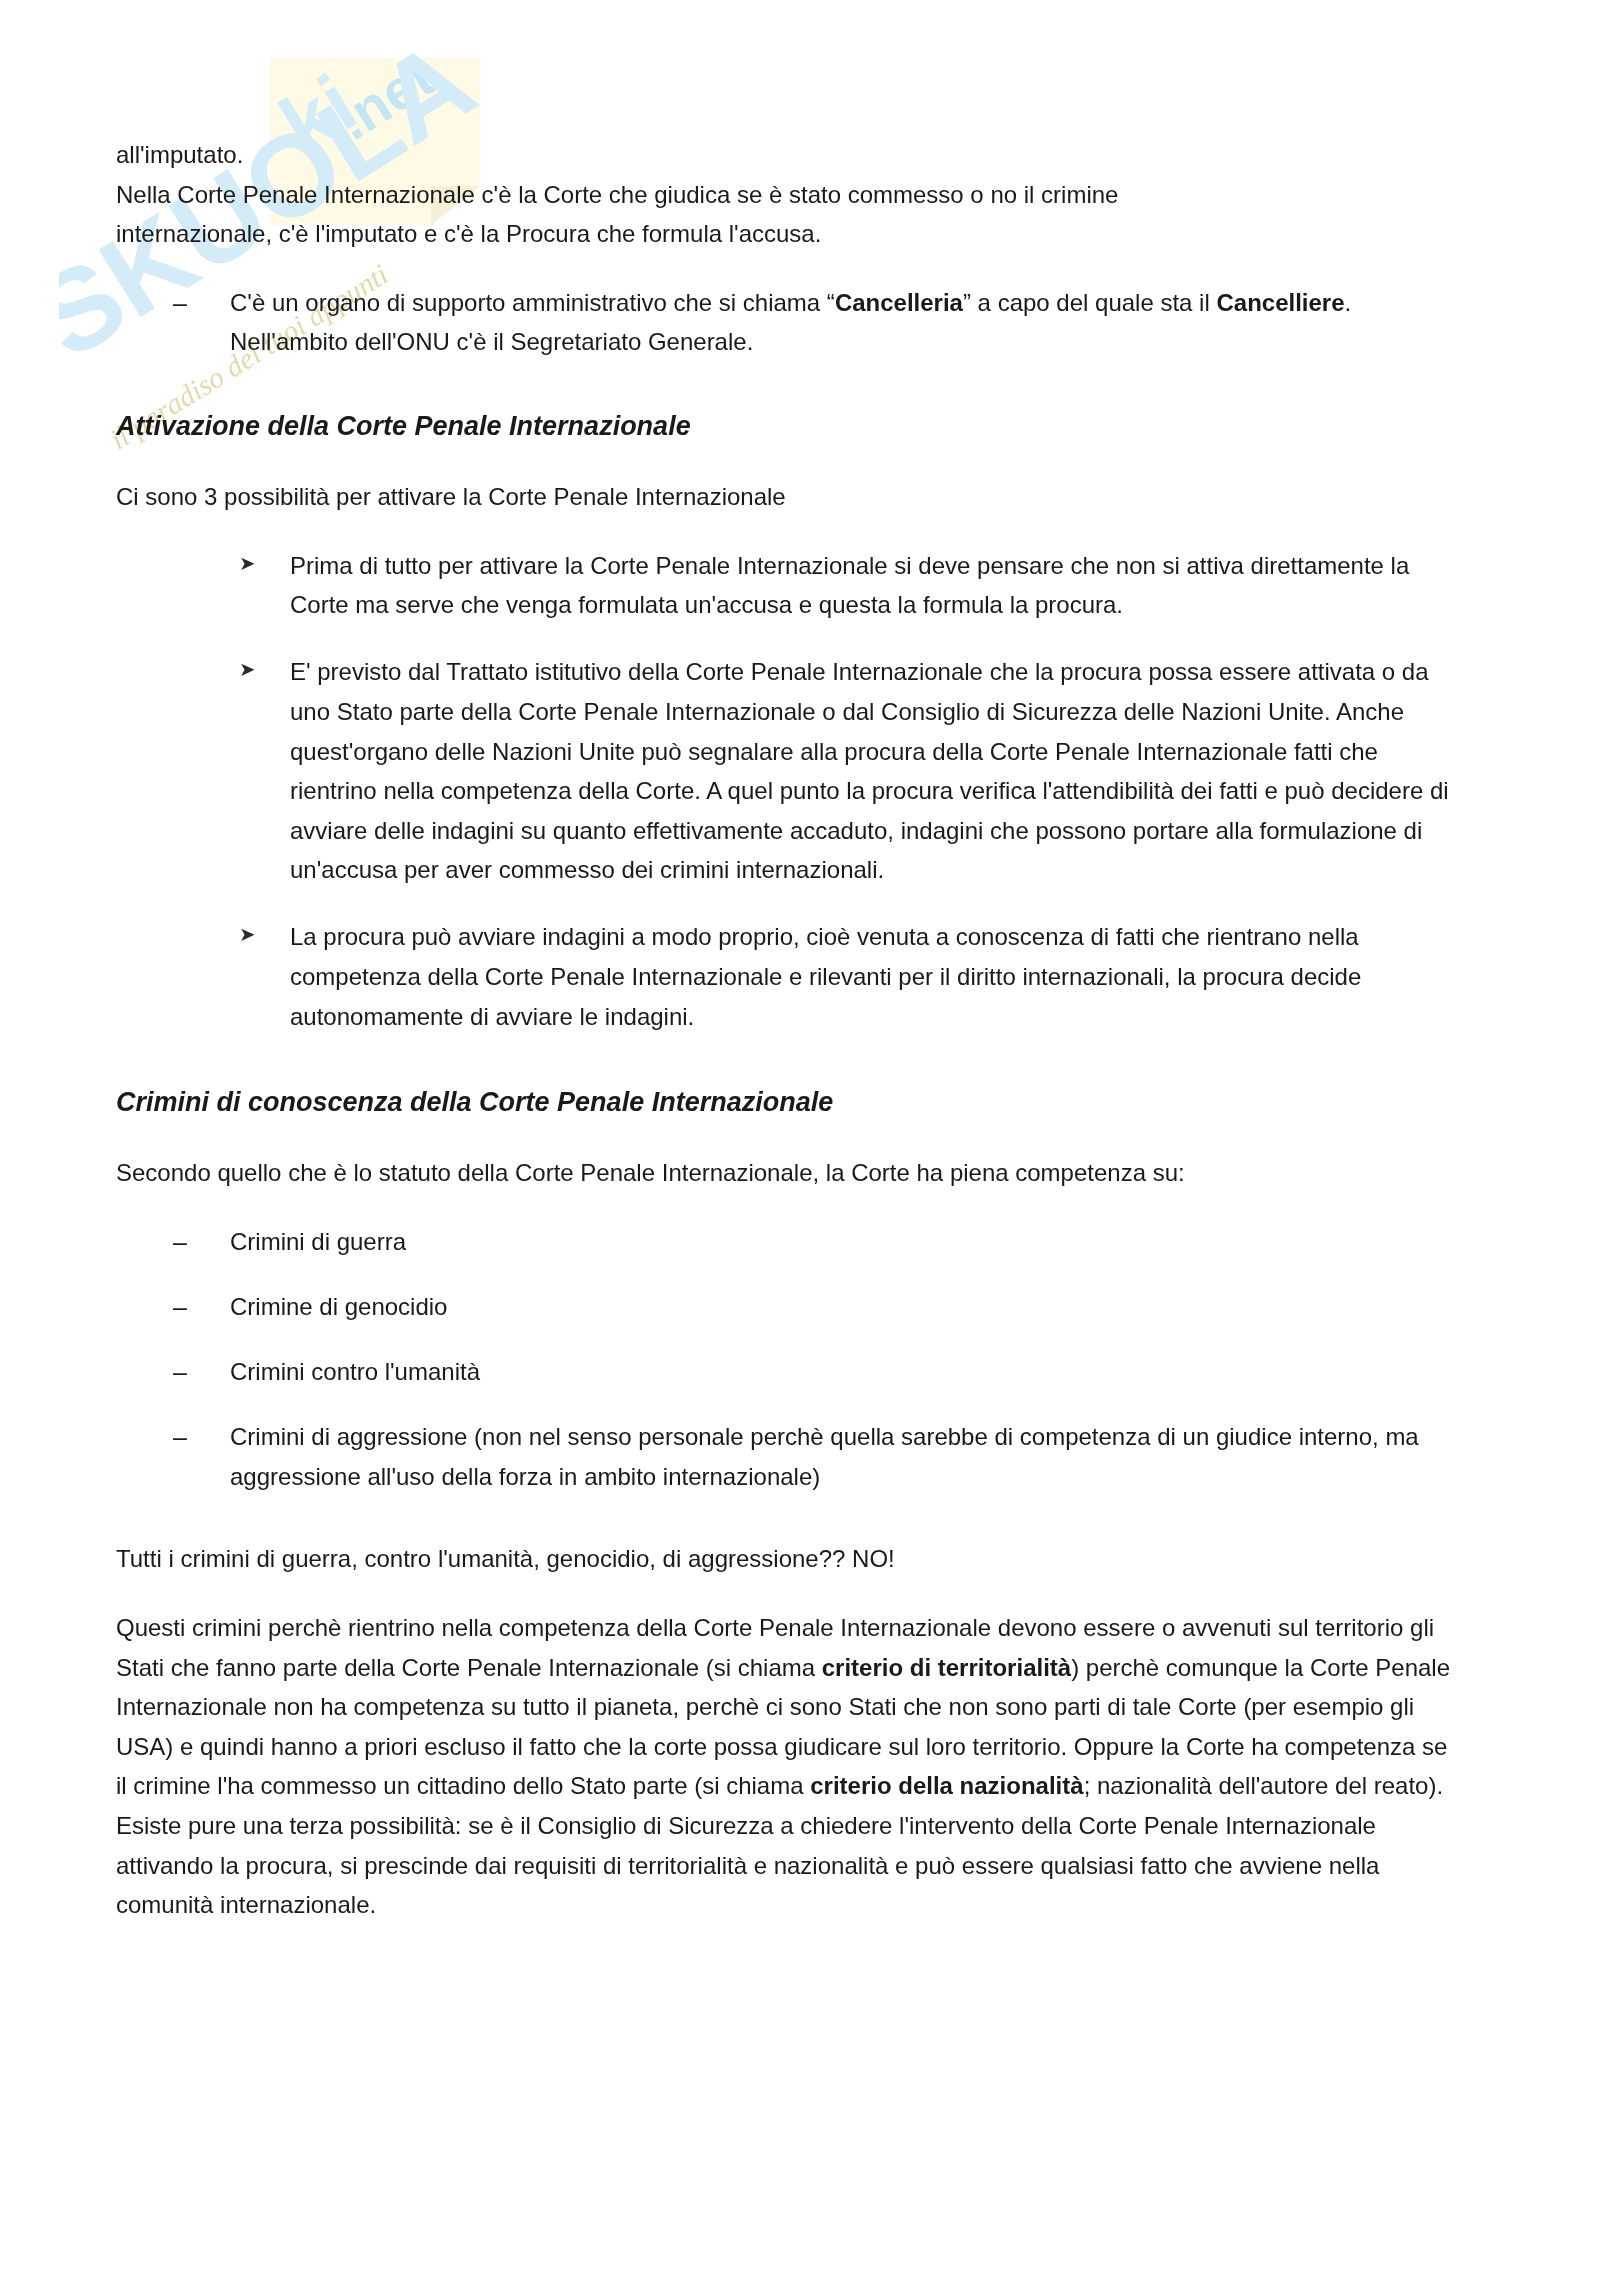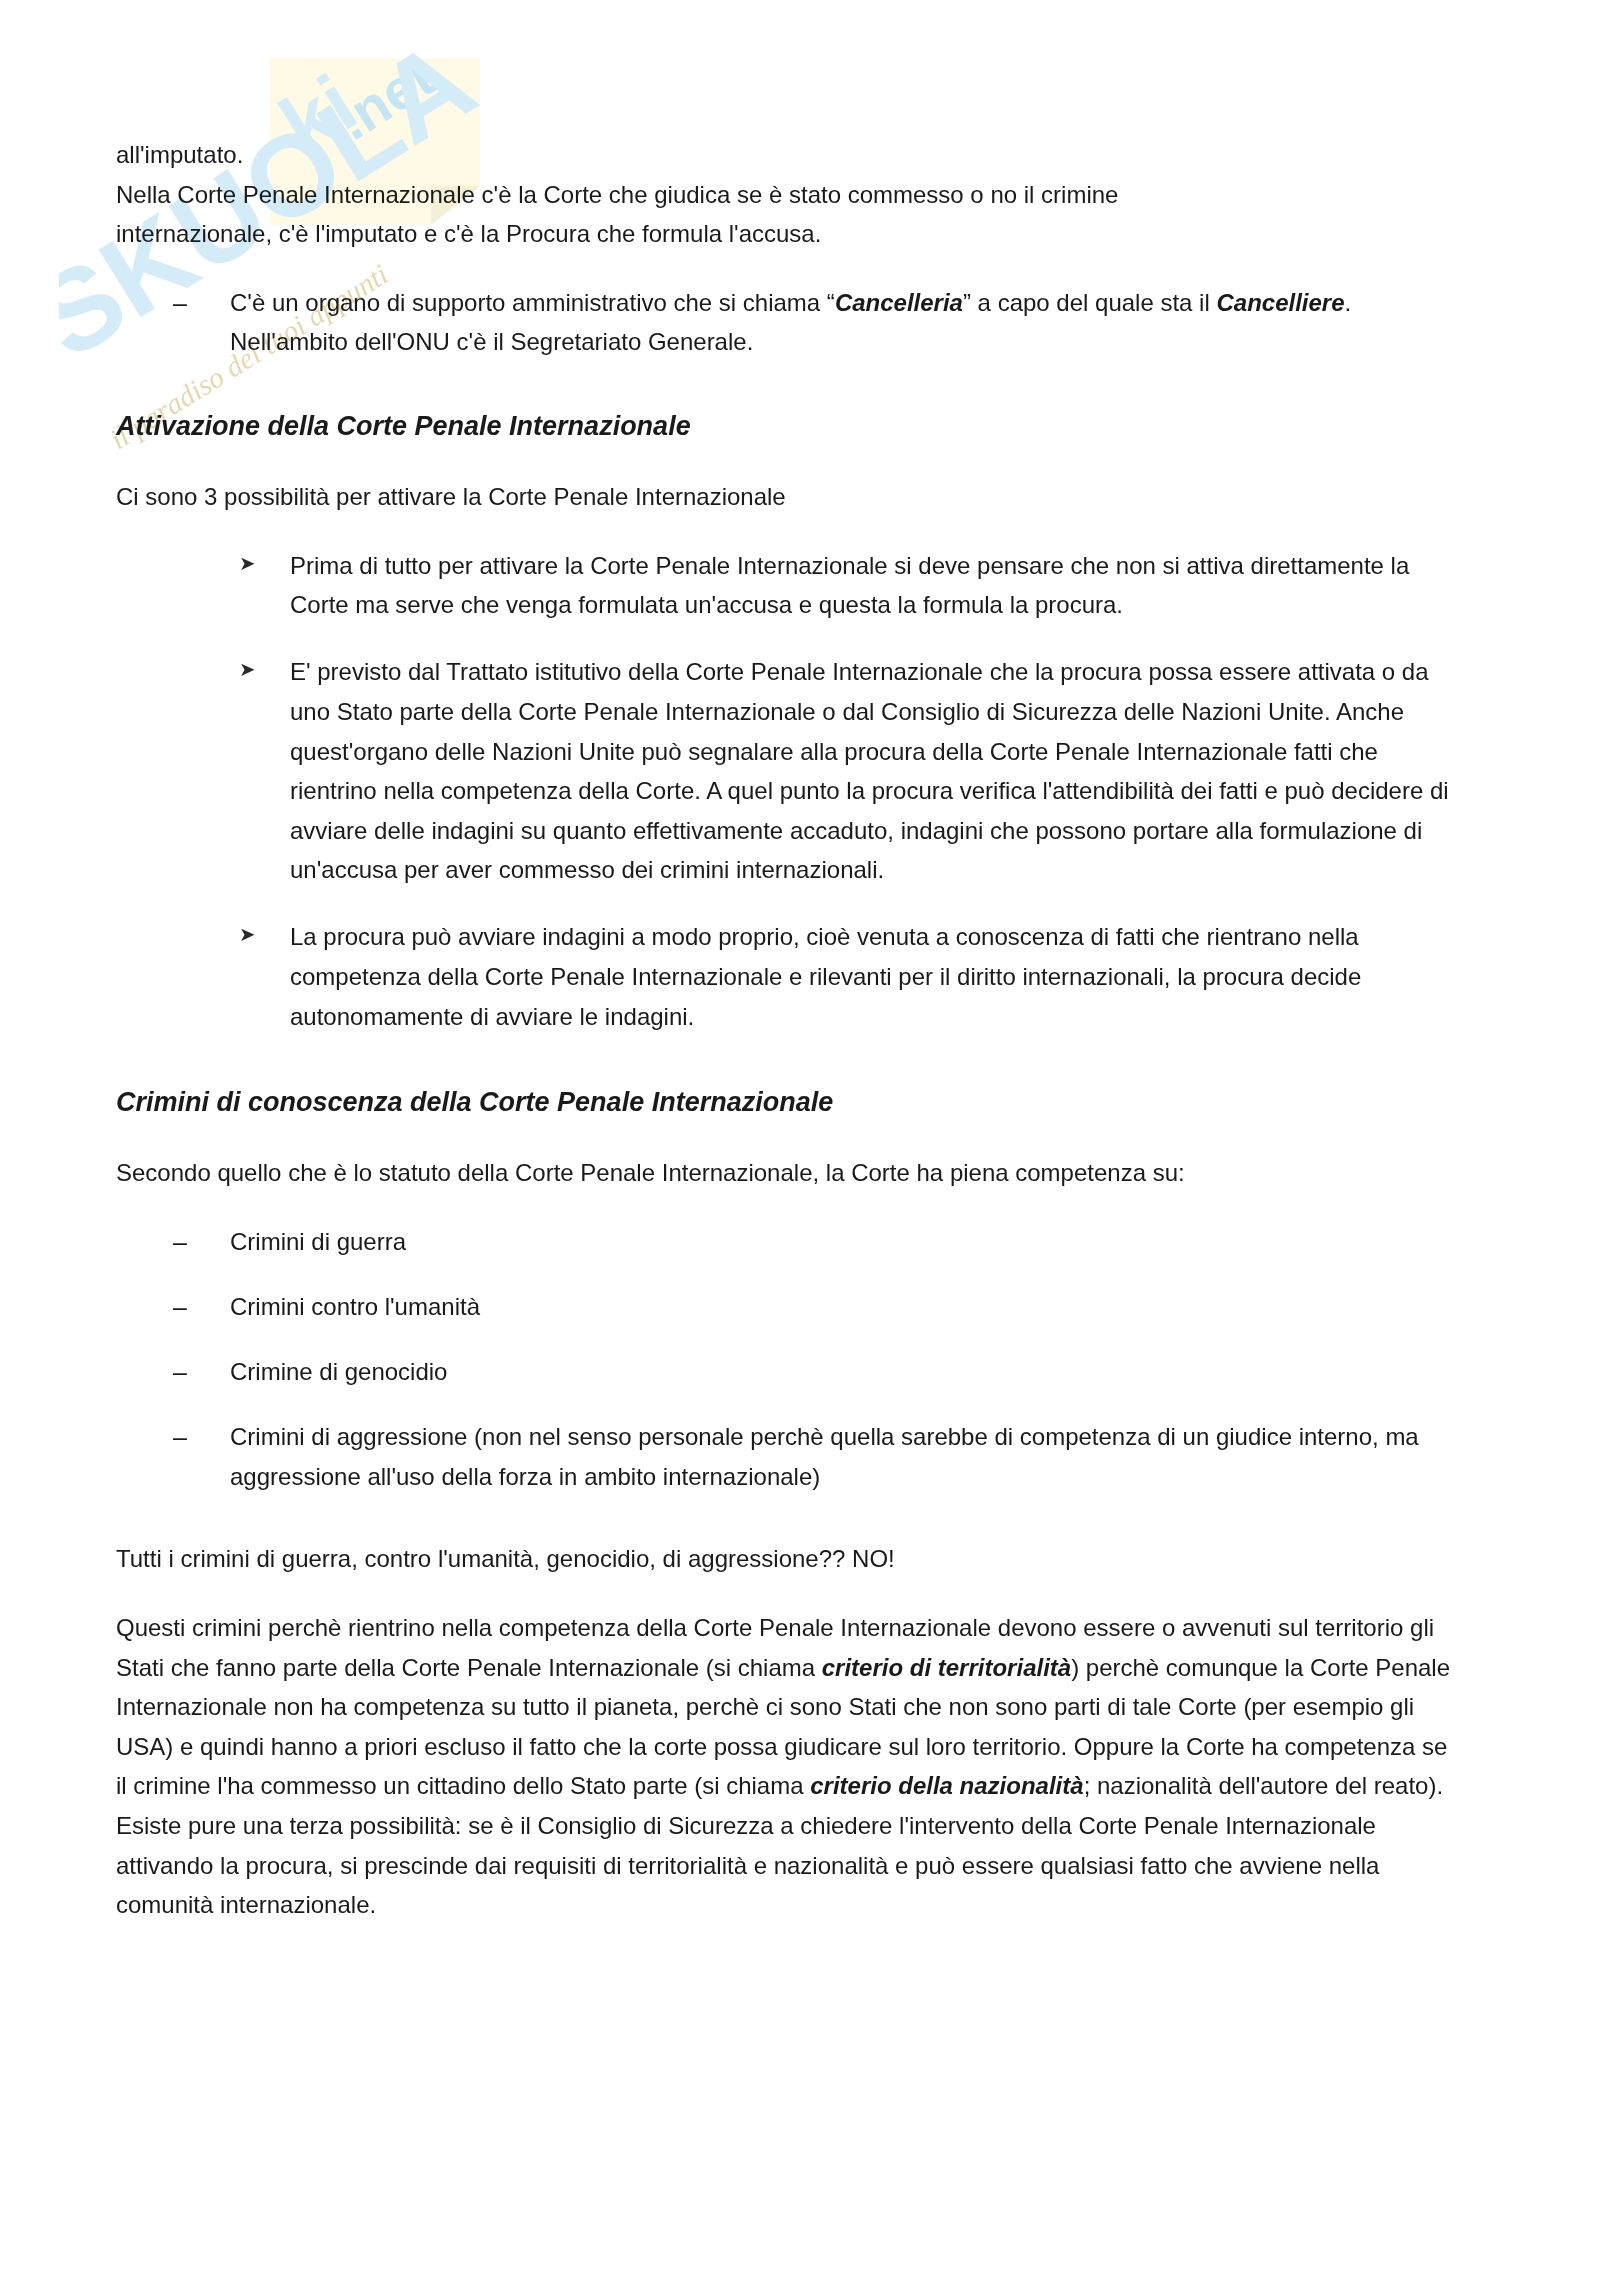--- a/index.html
+++ b/index.html
@@ -75,21 +75,21 @@
     margin-bottom: 27.4px;
   }
   ul.arrow > li:before {
     content: "\27A4";
     position: absolute;
     left: 0;
     top: 1px;
     font-size: 19.6px;
     color: #2a2a2a;
   }
-  .bi { font-weight: bold; font-style: italic; }
+  .bi { font-weight: bold; }
   .wm-text {
     font-family: "Liberation Sans", sans-serif;
     font-weight: bold;
   }
 </style>
 </head>
 <body>
 
 <div class="page">
 
@@ -143,22 +143,22 @@
     <p class="heading">Crimini di conoscenza della Corte Penale Internazionale</p>
 
     <div class="gap-m"></div>
 
     <p class="para">Secondo quello che è lo statuto della Corte Penale Internazionale, la Corte ha piena competenza su:</p>
 
     <div class="gap-m"></div>
 
     <ul class="dash">
       <li>Crimini di guerra</li>
+      <li>Crimine di genocidio</li>
       <li>Crimini contro l'umanità</li>
-      <li>Crimine di genocidio</li>
       <li>Crimini di aggressione (non nel senso personale perchè quella sarebbe di competenza di un giudice interno, ma aggressione all'uso della forza in ambito internazionale)</li>
     </ul>
 
     <div class="gap-s"></div>
 
     <p class="para">Tutti i crimini di guerra, contro l'umanità, genocidio, di aggressione?? NO!</p>
 
     <div class="gap-m"></div>
 
     <p class="para"><span>Questi crimini perchè rientrino nella competenza della Corte Penale Internazionale devono essere o avvenuti sul territorio gli Stati che fanno parte della Corte Penale Internazionale (si chiama </span><span class="bi">criterio di territorialità</span><span>) perchè comunque la Corte Penale Internazionale non ha competenza su tutto il pianeta, perchè ci sono Stati che non sono parti di tale Corte (per esempio gli USA) e quindi hanno a priori escluso il fatto che la corte possa giudicare sul loro territorio. Oppure la Corte ha competenza se il crimine l'ha commesso un cittadino dello Stato parte (si chiama </span><span class="bi">criterio della nazionalità</span><span>; nazionalità dell'autore del reato).</span></p>

